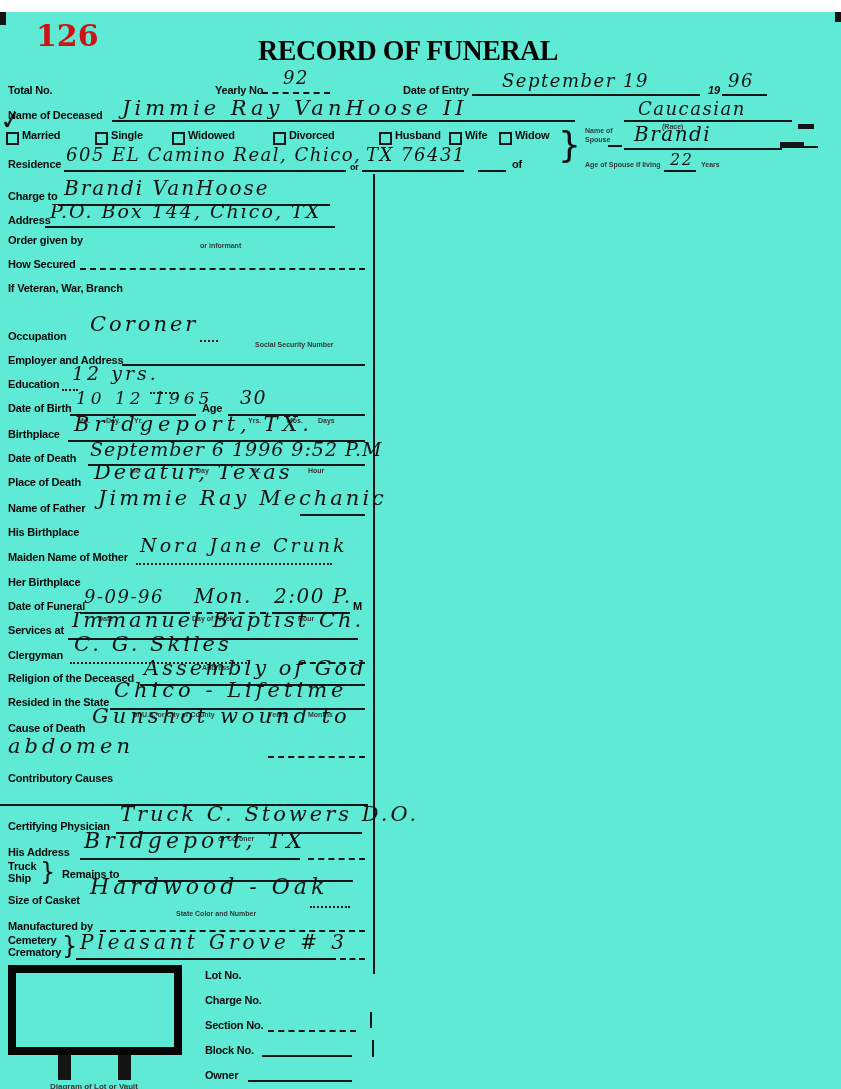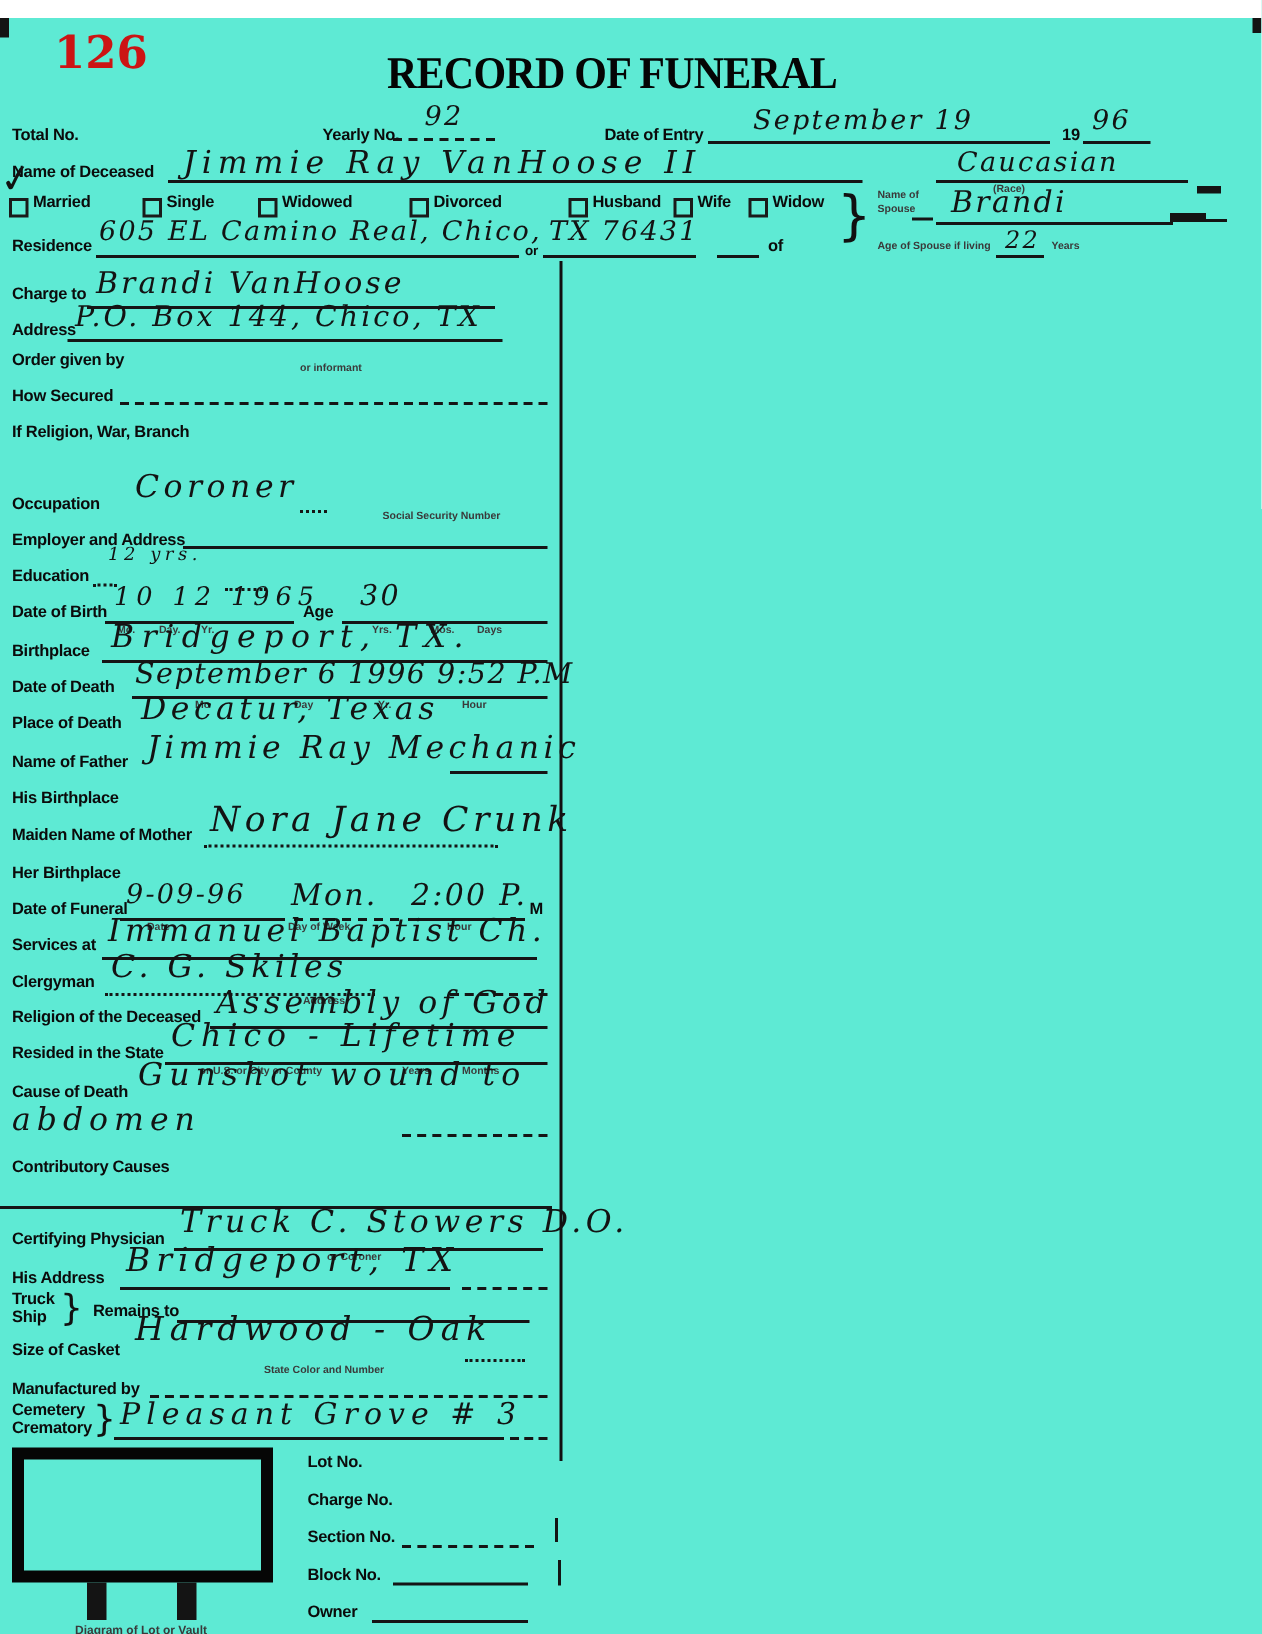--- a/index.html
+++ b/index.html
@@ -37,21 +37,21 @@
   <div class="abs stampnum" style="left:36px;top:6px;color:#cc1414;">126</div>
   <div class="abs title" style="left:258px;top:22px;">RECORD OF FUNERAL</div>
 
   <div class="abs lbl" style="left:8px;top:72px;">Total No.</div>
   <div class="abs lbl" style="left:215px;top:72px;">Yearly No.</div>
   <div class="line dash" style="left:262px;top:80px;width:68px;"></div>
   <div class="abs hw" style="left:283px;top:55px;">92</div>
   <div class="abs lbl" style="left:403px;top:72px;">Date of Entry</div>
   <div class="line" style="left:472px;top:82px;width:228px;"></div>
   <div class="abs hw" style="left:502px;top:58px;">September 19</div>
-  <div class="abs lbl" style="left:708px;top:72px;">19</div>
+  <div class="abs lbl" style="left:708px;top:72px;font-style:italic;">19</div>
   <div class="line" style="left:722px;top:82px;width:45px;"></div>
   <div class="abs hw" style="left:728px;top:58px;">96</div>
 
   <div class="abs lbl" style="left:8px;top:97px;">Name of Deceased</div>
   <div class="line" style="left:112px;top:108px;width:463px;"></div>
   <div class="abs hw" style="left:122px;top:84px;font-size:21px;letter-spacing:4px;">Jimmie Ray VanHoose II</div>
   <div class="line" style="left:624px;top:108px;width:168px;"></div>
   <div class="abs hw" style="left:638px;top:86px;">Caucasian</div>
   <div class="abs sub" style="left:662px;top:111px;">(Race)</div>
   <div class="abs check" style="left:0px;top:93px;">✓</div>
@@ -98,32 +98,32 @@
   <div class="abs lbl" style="left:8px;top:202px;">Address</div>
   <div class="line" style="left:45px;top:214px;width:290px;"></div>
   <div class="abs hw" style="left:50px;top:188px;font-size:19px;letter-spacing:2px;">P.O. Box 144, Chico, TX</div>
 
   <div class="vline" style="left:373px;top:162px;height:800px;"></div>
 
   <div class="abs lbl" style="left:8px;top:222px;">Order given by</div>
   <div class="abs sub" style="left:200px;top:230px;">or informant</div>
   <div class="abs lbl" style="left:8px;top:246px;">How Secured</div>
   <div class="line dash" style="left:80px;top:256px;width:285px;"></div>
-  <div class="abs lbl" style="left:8px;top:270px;">If Religion, War, Branch</div>
+  <div class="abs lbl" style="left:8px;top:270px;">If Veteran, War, Branch</div>
 
   <div class="abs lbl" style="left:8px;top:318px;">Occupation</div>
   <div class="abs hw" style="left:90px;top:300px;font-size:21px;letter-spacing:3px;">Coroner</div>
   <div class="line dot" style="left:200px;top:328px;width:18px;"></div>
   <div class="abs sub" style="left:255px;top:329px;">Social Security Number</div>
 
   <div class="abs lbl" style="left:8px;top:342px;">Employer and Address</div>
   <div class="line" style="left:122px;top:352px;width:243px;"></div>
   <div class="abs lbl" style="left:8px;top:366px;">Education</div>
   <div class="line dot" style="left:62px;top:377px;width:16px;"></div>
-  <div class="abs hw" style="left:72px;top:350px;font-size:12px;letter-spacing:3px;">12 yrs.</div>
+  <div class="abs hw" style="left:72px;top:350px;font-size:19px;letter-spacing:3px;">12 yrs.</div>
   <div class="line dot" style="left:150px;top:380px;width:28px;"></div>
 
   <div class="abs lbl" style="left:8px;top:390px;">Date of Birth</div>
   <div class="line" style="left:70px;top:402px;width:126px;"></div>
   <div class="abs hw" style="left:76px;top:376px;font-size:17px;letter-spacing:4px;">10 12 1965</div>
   <div class="abs lbl" style="left:202px;top:390px;">Age</div>
   <div class="line" style="left:228px;top:402px;width:137px;"></div>
   <div class="abs hw" style="left:240px;top:374px;font-size:19px;">30</div>
   <div class="abs sub" style="left:78px;top:405px;">Mo.</div>
   <div class="abs sub" style="left:106px;top:405px;">Day.</div>
@@ -146,21 +146,21 @@
 
   <div class="abs lbl" style="left:8px;top:464px;">Place of Death</div>
   <div class="abs hw" style="left:94px;top:448px;font-size:21px;letter-spacing:3px;">Decatur, Texas</div>
   <div class="abs lbl" style="left:8px;top:490px;">Name of Father</div>
   <div class="abs hw" style="left:98px;top:474px;font-size:21px;letter-spacing:3px;">Jimmie Ray Mechanic</div>
   <div class="line" style="left:300px;top:502px;width:65px;"></div>
 
   <div class="abs lbl" style="left:8px;top:514px;">His Birthplace</div>
   <div class="abs lbl" style="left:8px;top:539px;">Maiden Name of Mother</div>
   <div class="line dot" style="left:136px;top:551px;width:196px;"></div>
-  <div class="abs hw" style="left:140px;top:522px;font-size:23px;letter-spacing:3px;">Nora Jane Crunk</div>
+  <div class="abs hw" style="left:140px;top:522px;font-size:19px;letter-spacing:3px;">Nora Jane Crunk</div>
   <div class="abs lbl" style="left:8px;top:564px;">Her Birthplace</div>
 
   <div class="abs lbl" style="left:8px;top:588px;">Date of Funeral</div>
   <div class="line" style="left:80px;top:600px;width:110px;"></div>
   <div class="line dash" style="left:196px;top:600px;width:70px;"></div>
   <div class="line" style="left:272px;top:600px;width:78px;"></div>
   <div class="abs hw" style="left:84px;top:574px;">9-09-96</div>
   <div class="abs hw" style="left:194px;top:572px;font-size:20px;font-style:italic;">Mon.</div>
   <div class="abs hw" style="left:274px;top:572px;font-size:20px;">2:00 P.</div>
   <div class="abs lbl" style="left:353px;top:588px;">M</div>

